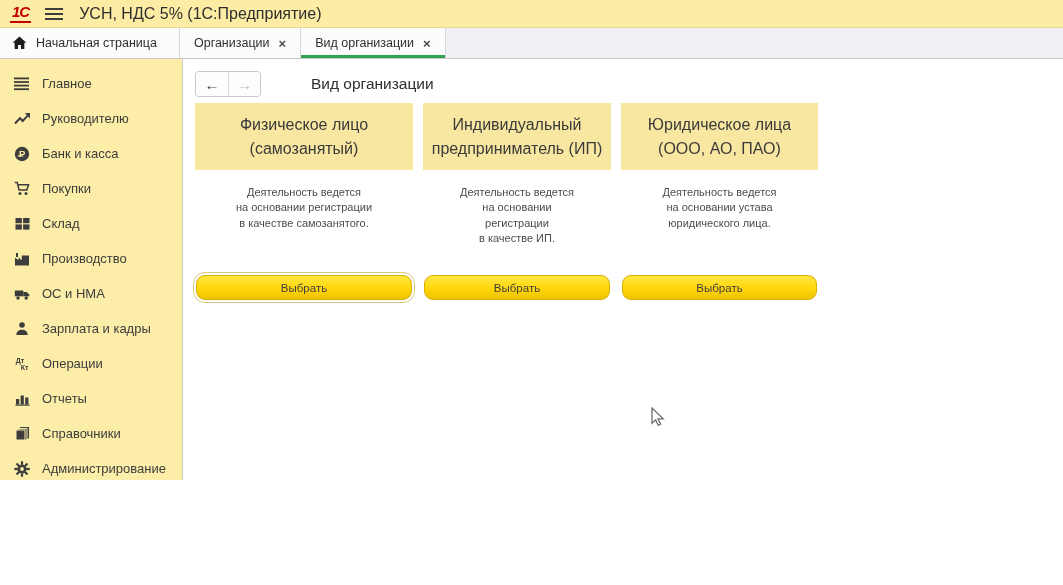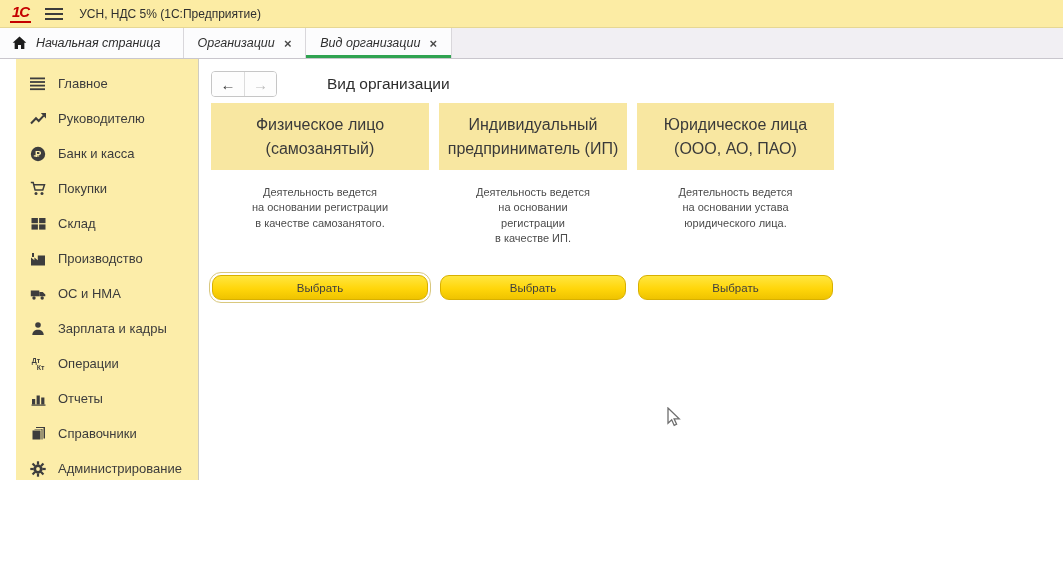--- a/index.html
+++ b/index.html
@@ -7,34 +7,34 @@
   body { font-family:"Liberation Sans","DejaVu Sans",sans-serif; color:#3c3c3c; background:#fff; overflow:hidden; }
   .screen { position:relative; width:1063px; height:480px; background:#fff; overflow:hidden; }
 
   
   .titlebar { height:28px; background:#fceca4; border-bottom:1px solid #e6d794;
               display:flex; align-items:center; padding-left:10px; }
   .logo { color:#c40000; font-weight:bold; font-style:italic; font-size:15px;
           letter-spacing:-1px; border-bottom:2px solid #c40000; line-height:1.1; padding:0 2px; }
   .hamburger { width:18px; margin-left:14px; display:flex; flex-direction:column; gap:3px; cursor:pointer; }
   .hamburger i { display:block; height:2px; background:#3c3c3c; }
-  .app-title { margin-left:16px; font-size:12px; color:#2f2f2f; }
+  .app-title { margin-left:16px; font-size:16px; color:#2f2f2f; }
 
   
   .tabbar { height:31px; background:#f1eff3; border-bottom:1px solid #c9c6cd; display:flex; align-items:stretch; }
   .tab { background:#fcfcfd; display:flex; align-items:center; padding:0 14px;
-         border-right:1px solid #d9d7db; font-size:12.5px; position:relative; cursor:pointer;font-style:italic; }
+         border-right:1px solid #d9d7db; font-size:12.5px; position:relative; cursor:pointer; }
   .tab .tab-label { color:#2f2f2f; }
   .tab .tab-icon { margin-right:9px; display:flex; }
   .tab .close { margin-left:9px; color:#4a4a4a; font-size:13px; font-weight:bold; line-height:1; cursor:pointer; }
   .tab.active::after { content:""; position:absolute; left:0; right:0; bottom:0; height:3px; background:#2fa351; }
   .tab.home { padding:0 22px 0 12px; }
 
   
-  .bodyrow { display:flex; height:525px;padding-left:16px; }
+  .bodyrow { display:flex; height:525px; }
   .sidebar { width:183px; background:#fceda9; border-right:1px solid #cfccc2; padding-top:7px; }
   .side-item { height:35px; display:flex; align-items:center; padding-left:13px; gap:11px;
                font-size:13px; cursor:pointer; }
   .side-item .ic { width:18px; height:16px; display:flex; justify-content:center; align-items:center; flex:none; }
   .dtkt { font-size:7px; font-weight:bold; line-height:1; color:#3d3d3d; text-align:left; }
   .dtkt .kt { display:block; margin-left:5px; }
   .qmark { font-size:15px; font-weight:bold; color:#3d3d3d; }
 
   .content { flex:1; position:relative; background:#fff; }
   .navrow { display:flex; align-items:center; margin:12px 0 0 12px; }

